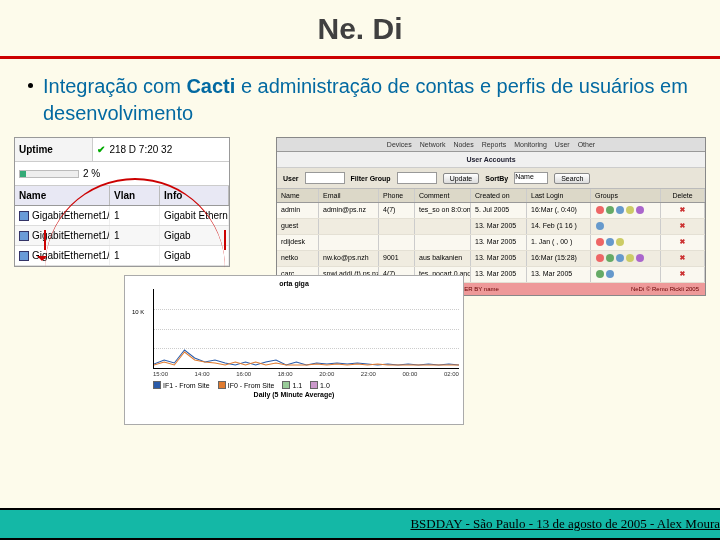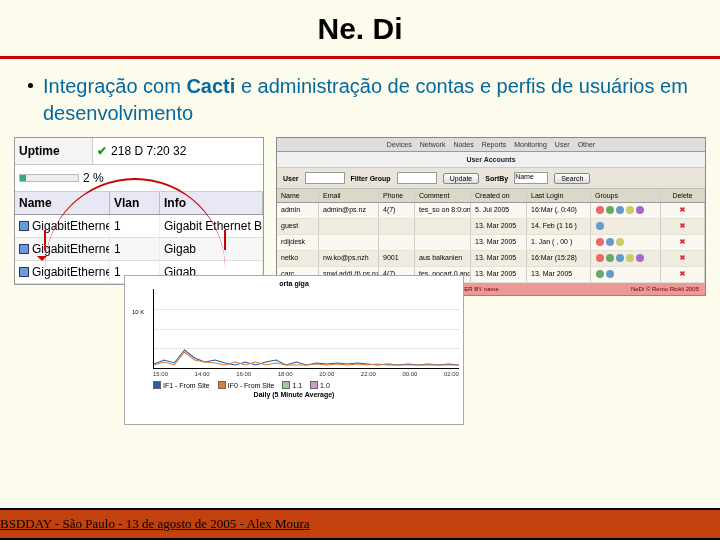--- a/index.html
+++ b/index.html
@@ -1,30 +1,30 @@
 <!DOCTYPE html>
 <html><head>
 <meta charset="utf-8">
 <style>
   * { margin: 0; padding: 0; box-sizing: border-box; }
   body { width: 720px; height: 540px; background: #fdfbeb; font-family: Verdana, Arial, sans-serif; overflow: hidden; position: relative; }
   
   .title-area { text-align: center; padding: 12px 0 6px; }
-  .title { font-size: 30px; font-weight: bold; color: #000000; }
+  .title { font-size: 30px; font-weight: bold; color: #404040; }
   .title-underline { height: 3px; background: #c00; margin: 4px 0 0; }
   
   .bullet-area { padding: 14px 28px 10px; }
   .bullet-line { display: flex; align-items: flex-start; gap: 10px; }
   .bullet-dot { width: 5px; height: 5px; background: #000; border-radius: 50%; margin-top: 10px; flex: none; }
   .bullet-text { font-size: 20px; line-height: 1.35; color: #0369a1; }
   
   .screens-area { position: relative; height: 340px; margin: 0 14px; }
   
   
-  .panel-left { position: absolute; left: 0; top: 0; width: 250px; background: #fff; border: 1px solid #999; font-size: 12px; }
+  .panel-left { position: absolute; left: 0; top: 0; width: 216px; background: #fff; border: 1px solid #999; font-size: 10px; }
   .pl-row { display: flex; border-bottom: 1px solid #ccc; }
   .pl-label { width: 78px; background: #f4f4f4; font-weight: bold; padding: 6px 4px; border-right: 1px solid #ccc; }
   .pl-val { flex: 1; padding: 6px 4px; display: flex; align-items: center; gap: 4px; }
   .tick { color: #0a0; font-weight: bold; }
   .bar { width: 60px; height: 8px; background: #eee; border: 1px solid #bbb; position: relative; }
   .bar-fill { position: absolute; left: 0; top: 0; bottom: 0; width: 6px; background: #3a7; }
   
   .pl-head { display: flex; background: #e8e8f4; border-bottom: 1px solid #999; }
   .pl-head div { padding: 4px; font-weight: bold; border-right: 1px solid #bbb; }
   .pl-head .c1 { width: 95px; }
@@ -72,21 +72,21 @@
   .y-tick { position: absolute; left: -22px; font-size: 6px; }
   .grid-line { position: absolute; left: 0; right: 0; border-top: 1px dotted #ccc; }
   .trace { position: absolute; left: 0; right: 0; bottom: 0; height: 22px; }
   .trace svg { width: 100%; height: 100%; }
   .x-ticks { display: flex; justify-content: space-between; margin-left: 24px; font-size: 6px; color: #333; }
   .legend { display: flex; gap: 8px; margin: 4px 0 0 24px; flex-wrap: wrap; }
   .leg-item { display: flex; align-items: center; gap: 2px; }
   .leg-sw { width: 8px; height: 8px; border: 1px solid #666; }
   .chart-sub { text-align: center; font-weight: bold; margin-top: 2px; }
   
-  .footer { position: absolute; left: 0; right: 0; bottom: 0; background: #c2410c; border-top: 2px solid #000; border-bottom: 2px solid #000; text-align: left; padding: 6px 0; font-size: 13px; font-family: Georgia, serif; }
+  .footer { position: absolute; left: 0; right: 0; bottom: 0; background: #14b8a6; border-top: 2px solid #000; border-bottom: 2px solid #000; text-align: right; padding: 6px 0; font-size: 13px; font-family: Georgia, serif; }
   .footer-text { text-decoration: underline; }
 </style>
 </head>
 <body>
 
 <div class="title-area">
   <div class="title">Ne. Di</div>
 </div>
 <div class="title-underline"></div>
 

